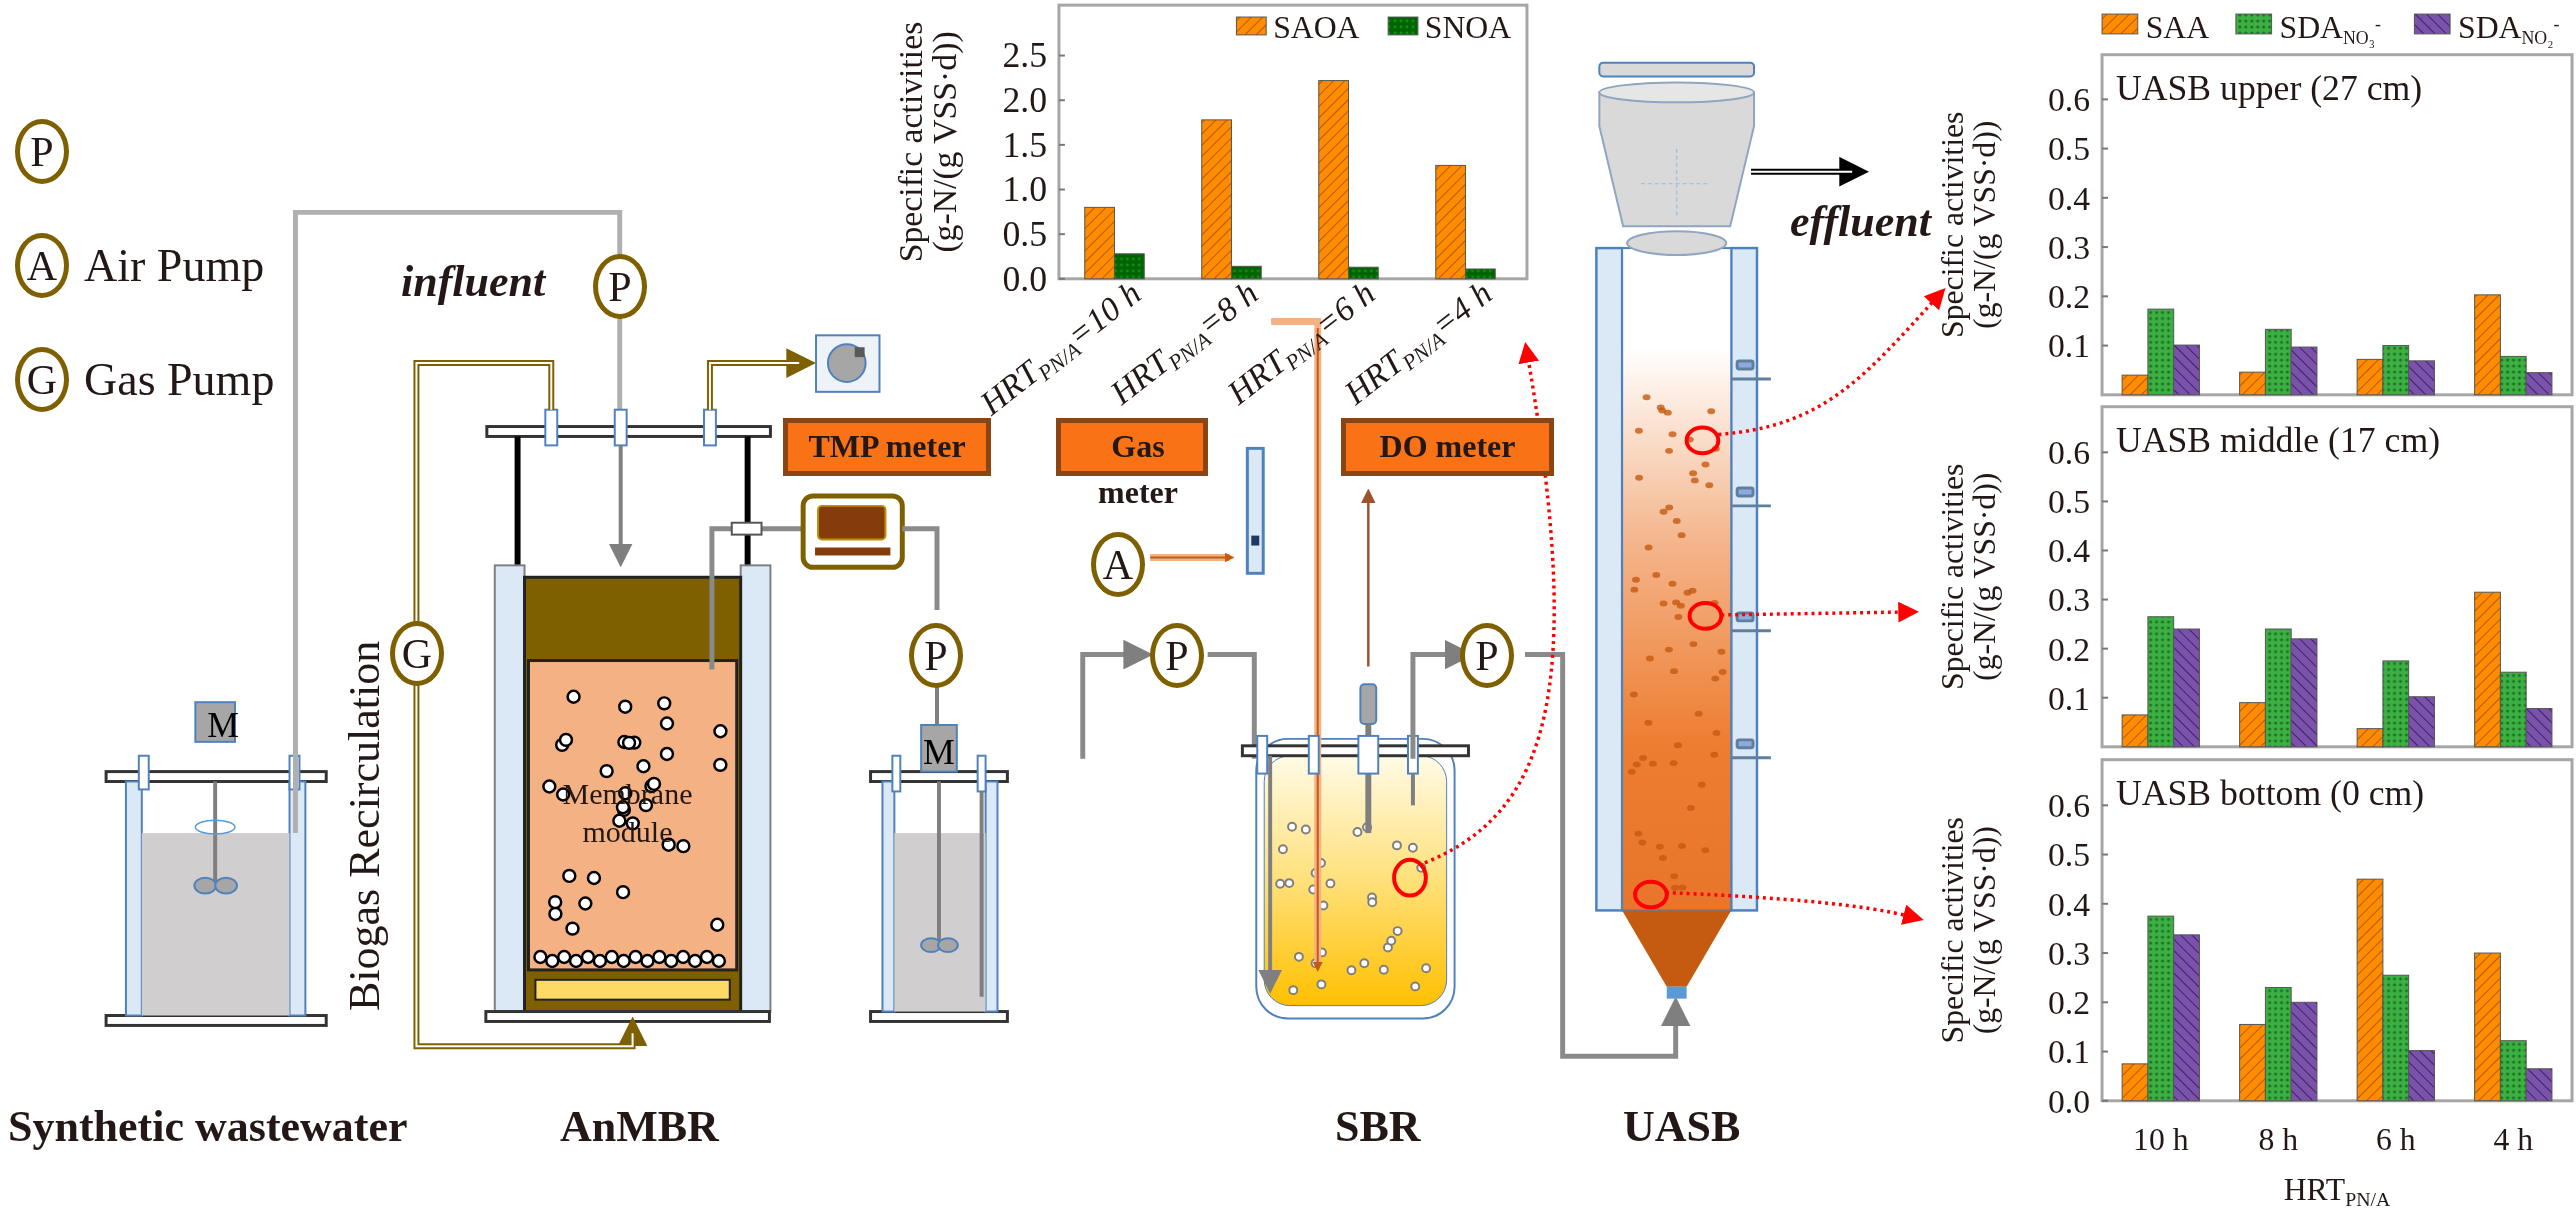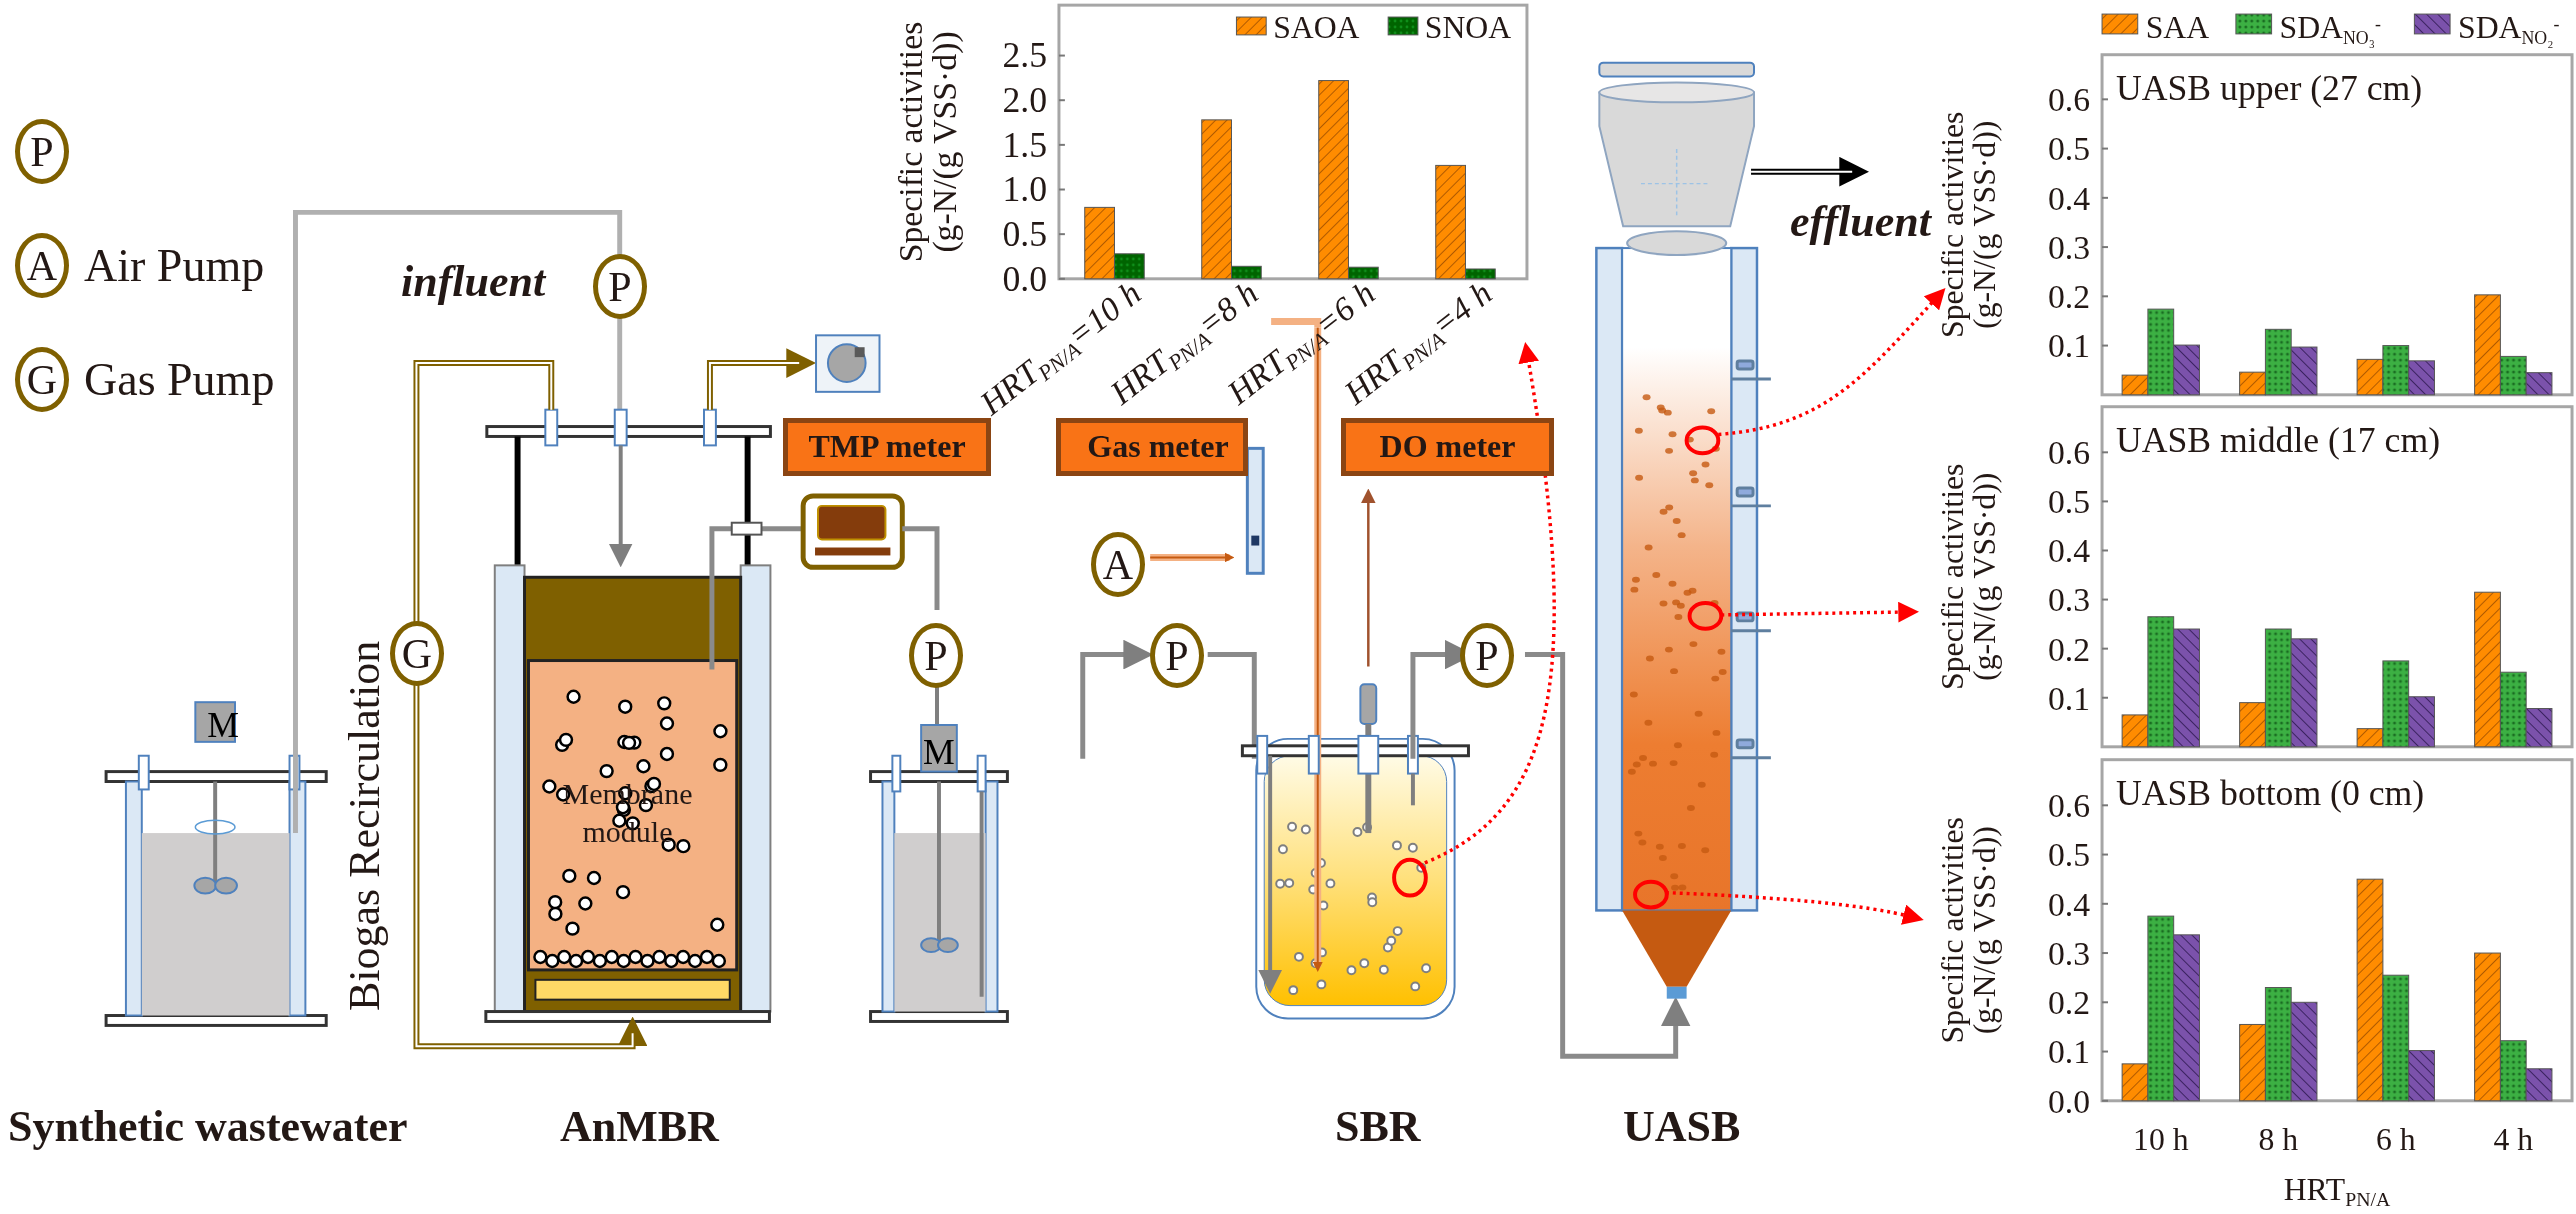--- a/index.html
+++ b/index.html
@@ -508,21 +508,21 @@
 
 <div class="pump-badge" style="left:593px;top:254px;">P</div>
 <div class="pump-badge" style="left:390px;top:621px;">G</div>
 <div class="pump-badge" style="left:909px;top:623px;">P</div>
 <div class="pump-badge" style="left:1150px;top:623px;">P</div>
 <div class="pump-badge" style="left:1460px;top:623px;">P</div>
 <div class="pump-badge" style="left:1091px;top:532px;">A</div>
 
 
 <div class="meter-box" style="left:783px;top:418px;width:208px;height:58px;">TMP meter</div>
-<div class="meter-box" style="left:1056px;top:418px;width:192px;height:58px;padding-left:12px;">Gas meter</div>
+<div class="meter-box" style="left:1056px;top:418px;width:152px;height:58px;padding-left:12px;">Gas meter</div>
 <div class="meter-box" style="left:1341px;top:418px;width:213px;height:58px;">DO meter</div>
 
 
 <div class="lbl ital" style="left:393px;top:256px;margin-left:8px;">influent</div>
 <div class="lbl ital" style="left:1790px;top:196px;">effluent</div>
 <div class="lbl" style="left:339px;top:1011px;font-size:44px;transform:rotate(-90deg);transform-origin:0 0;">Biogas Recirculation</div>
 <div class="lbl" style="left:553px;top:775px;font-size:30px;width:149px;text-align:center;line-height:38px;">
   <span>Membrane</span><br>
   <span>module</span>
 </div>

